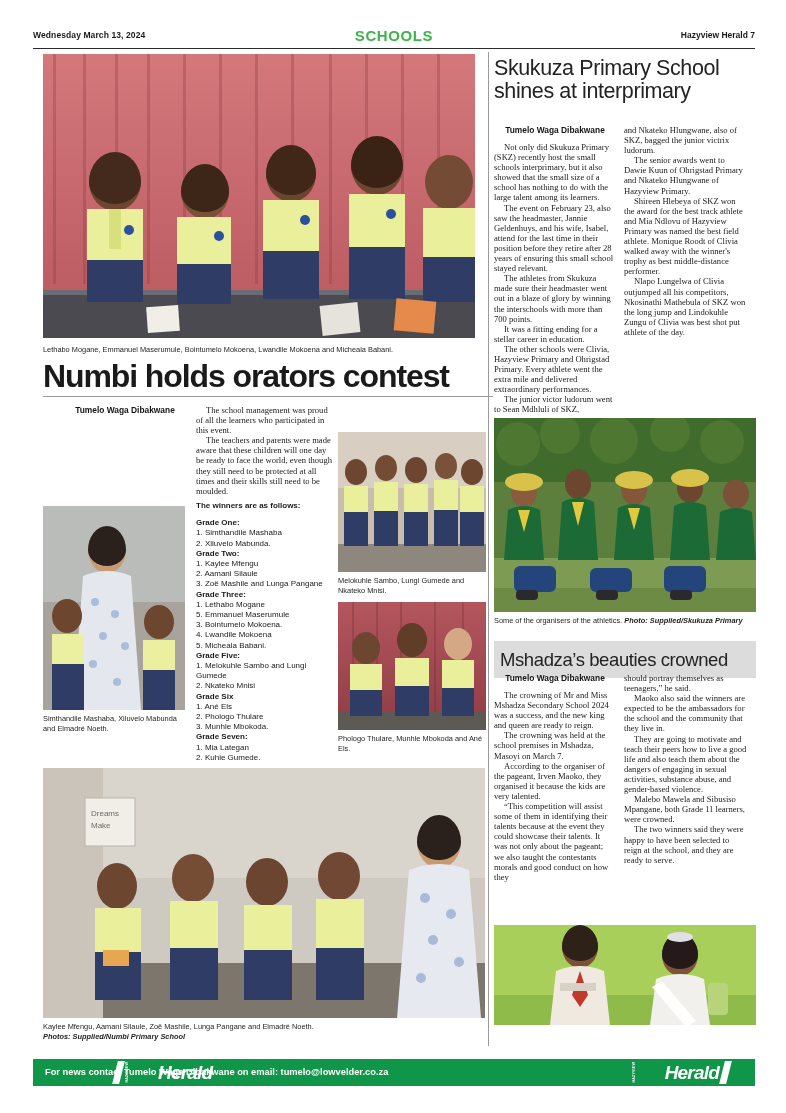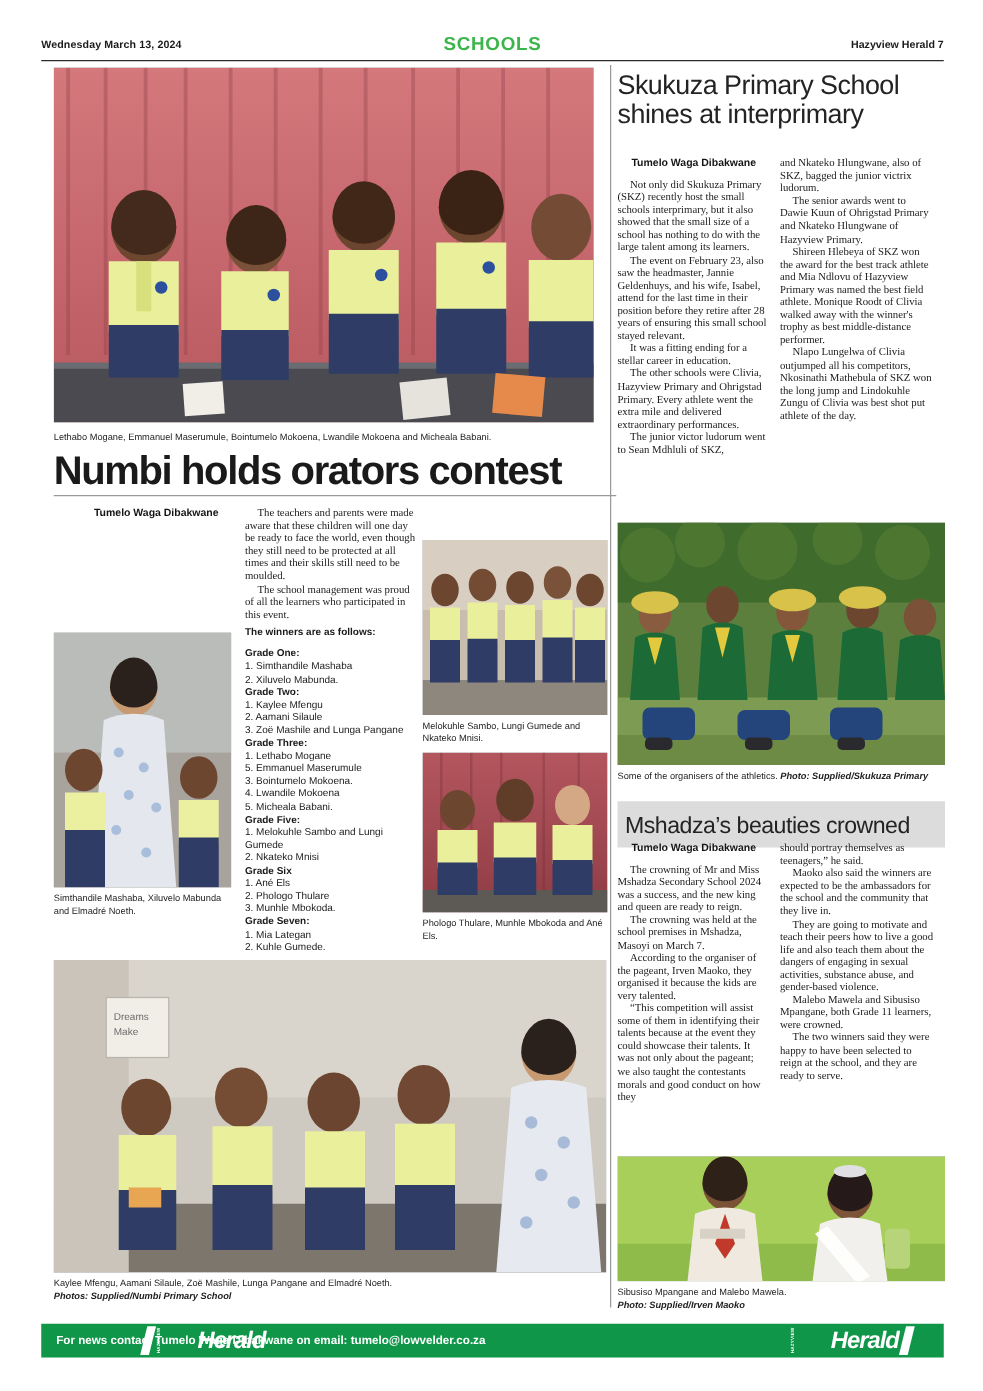--- a/index.html
+++ b/index.html
@@ -300,22 +300,22 @@
   </div>
 
   <div class="divider-h" style="left:43px; top:396px; width:450px;"></div>
 
   <div class="byline" style="left:55px; top:405px; width:140px; text-align:center;">
     <span>Tumelo Waga Dibakwane</span>
   </div>
 
 
   <div class="bodycol" style="left:196px; top:405px; width:138px;">
+    <p>The school management was proud of all the learners who participated in this event.</p>
     <p>The teachers and parents were made aware that these children will one day be ready to face the world, even though they still need to be protected at all times and their skills still need to be moulded.</p>
-    <p>The school management was proud of all the learners who participated in this event.</p>
   </div>
 
   <div class="listcol" style="left:196px; top:501px; width:138px;">
     <div class="lead">The winners are as follows:</div>
     <div id="winners-groups">
         <div class="gh">Grade One:</div>
         <div class="li">1. Simthandile Mashaba</div>
         <div class="li">2. Xiluvelo Mabunda.</div>
         <div class="gh">Grade Two:</div>
         <div class="li">1. Kaylee Mfengu</div>
@@ -513,20 +513,21 @@
     <span>Skukuza Primary School shines at interprimary</span>
   </div>
 
   <div class="byline" style="left:494px; top:125px; width:122px; text-align:center;">
     <span>Tumelo Waga Dibakwane</span>
   </div>
 
   <div class="bodycol" style="left:494px; top:142px; width:120px;">
     <p>Not only did Skukuza Primary (SKZ) recently host the small schools interprimary, but it also showed that the small size of a school has nothing to do with the large talent among its learners.</p>
     <p>The event on February 23, also saw the headmaster, Jannie Geldenhuys, and his wife, Isabel, attend for the last time in their position before they retire after 28 years of ensuring this small school stayed relevant.</p>
+    <p>The athletes from Skukuza made sure their headmaster went out in a blaze of glory by winning the interschools with more than 700 points.</p>
     <p>It was a fitting ending for a stellar career in education.</p>
     <p>The other schools were Clivia, Hazyview Primary and Ohrigstad Primary. Every athlete went the extra mile and delivered extraordinary performances.</p>
     <p>The junior victor ludorum went to Sean Mdhluli of SKZ,</p>
   </div>
 
   <div class="bodycol" style="left:624px; top:125px; width:124px;">
     <p class="noindent">and Nkateko Hlungwane, also of SKZ, bagged the junior victrix ludorum.</p>
     <p>The senior awards went to Dawie Kuun of Ohrigstad Primary and Nkateko Hlungwane of Hazyview Primary.</p>
     <p>Shireen Hlebeya of SKZ won the award for the best track athlete and Mia Ndlovu of Hazyview Primary was named the best field athlete. Monique Roodt of Clivia walked away with the winner's trophy as best middle-distance performer.</p>
     <p>Nlapo Lungelwa of Clivia outjumped all his competitors, Nkosinathi Mathebula of SKZ won the long jump and Lindokuhle Zungu of Clivia was best shot put athlete of the day.</p>
@@ -631,24 +632,20 @@
         <ellipse cx="186" cy="30" rx="18" ry="21" fill="#7d5437"></ellipse>
         <path d="M168 30 a18 22 0 0 1 36 0 a18 14 0 0 1 -36 0z" fill="#25191a"></path>
         <ellipse cx="186" cy="12" rx="13" ry="5" fill="#e0e0e4"></ellipse>
         <path d="M162 54 q24 -10 48 0 l6 46 l-60 0z" fill="#f2f0ec"></path>
         <path d="M168 56 l34 40 l-10 6 l-34 -40z" fill="#ffffff" opacity=".9"></path>
       </g>
       <rect x="214" y="58" width="20" height="32" rx="4" fill="#b8d47a"></rect>
     </svg>
   </div>
 
-  <div class="caption" style="left:494px; top:1029px; width:262px;">
-    <span>Sibusiso Mpangane and Malebo Mawela.</span><br>
-    <span class="credit">Photo: Supplied/Irven Maoko</span>
-  </div>
 
   <div class="footer">
     <div class="logo" style="left:82px;">
       <div class="slash"></div>
       <div class="vert">HAZYVIEW</div>
       <div class="word">Herald</div>
     </div>
     <div class="ftext">For news contact Tumelo Waga Dibakwane on email: tumelo@lowvelder.co.za</div>
     <div class="logo right" style="right:26px;">
       <div class="vert">HAZYVIEW</div>

